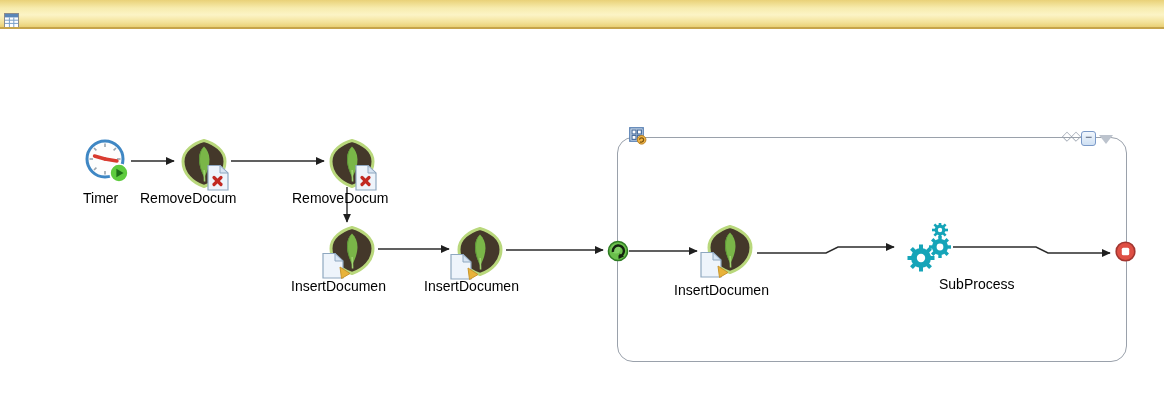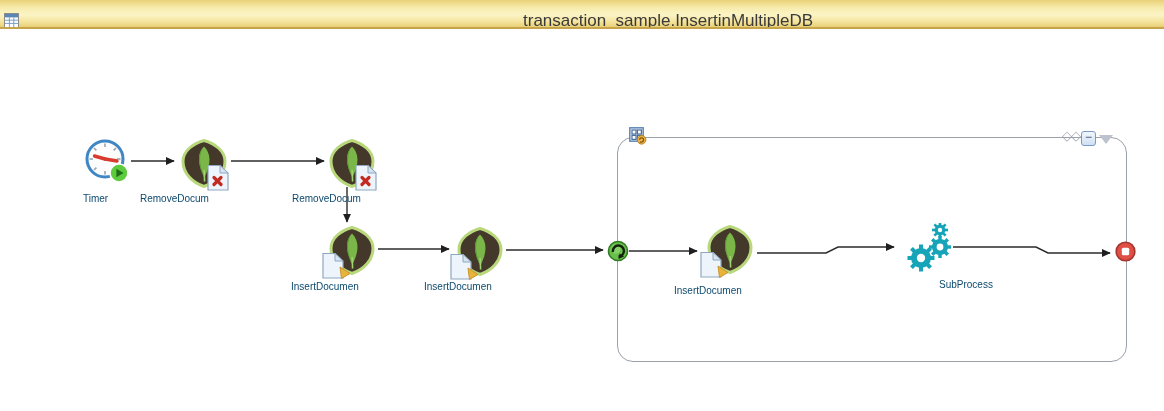--- a/index.html
+++ b/index.html
@@ -7,21 +7,21 @@
           font-family:"Liberation Sans", sans-serif;}
   
   .titlebar{position:absolute;left:0;top:0;width:1164px;height:29px;overflow:hidden;
     background:linear-gradient(180deg,#e9d178 0%,#f7ecae 30%,#fcf4c6 55%,#f3e29a 82%,#e9d075 100%);
     border-bottom:2px solid #c6a44b;box-sizing:border-box;}
   .tab-title{position:absolute;left:523px;top:11px;font-size:17px;line-height:20px;color:#3a3a3a;white-space:nowrap;}
   .tab-icon{position:absolute;left:4px;top:13px;}
   
   .canvas{position:absolute;left:0;top:31px;width:1164px;height:380px;background:#ffffff;}
   .wires{position:absolute;left:0;top:0;width:1164px;height:380px;}
-  .node-label{position:absolute;font-size:10px;color:#0c4a6e;white-space:nowrap;line-height:15px;}
+  .node-label{position:absolute;font-size:14px;color:#000000;white-space:nowrap;line-height:15px;}
   .node-icon{position:absolute;}
   
   .group-box{position:absolute;left:617px;top:106px;width:510px;height:225px;
     border:1.6px solid #9aa1ab;border-radius:16px;background:transparent;box-sizing:border-box;}
   .group-icon{position:absolute;left:629px;top:96px;}
   .link-glyph{position:absolute;left:1062px;top:98px;font-size:13px;color:#99a1ad;letter-spacing:-1px;line-height:13px;}
   .collapse-btn{position:absolute;left:1081px;top:100px;width:15px;height:15px;box-sizing:border-box;
     border:1.5px solid #7a99c8;border-radius:3px;background:linear-gradient(180deg,#f2f7fd,#cfe0f3);
     color:#44506a;font-size:12px;line-height:11px;text-align:center;cursor:pointer;}
   .tri-down{position:absolute;left:1099px;top:104px;width:0;height:0;
@@ -34,21 +34,20 @@
 
   <div class="titlebar">
     <svg class="tab-icon" width="15" height="15" viewBox="0 0 15 15">
       <rect x="0.5" y="0.5" width="14" height="14" fill="#ffffff" stroke="#8b8b8b"></rect>
       <rect x="1" y="1" width="13" height="3.4" fill="#5a86b8"></rect>
       <line x1="1" y1="7.2" x2="14" y2="7.2" stroke="#7aa0c8"></line>
       <line x1="1" y1="10.4" x2="14" y2="10.4" stroke="#7aa0c8"></line>
       <line x1="5.4" y1="4.4" x2="5.4" y2="14" stroke="#7aa0c8"></line>
       <line x1="9.8" y1="4.4" x2="9.8" y2="14" stroke="#7aa0c8"></line>
     </svg>
-    <div class="tab-title">transaction_sample.InsertinMultipleDB</div>
   </div>
 
   <div class="canvas">
 
     <div class="group-box"></div>
 
     <svg class="wires" width="1164" height="380" viewBox="0 0 1164 380">
       <defs>
         <marker id="arr" markerWidth="10" markerHeight="8" refX="8.2" refY="4" orient="auto" markerUnits="userSpaceOnUse">
           <path d="M0 0 L9 4 L0 8 Z" fill="#1f1f1f"></path>

